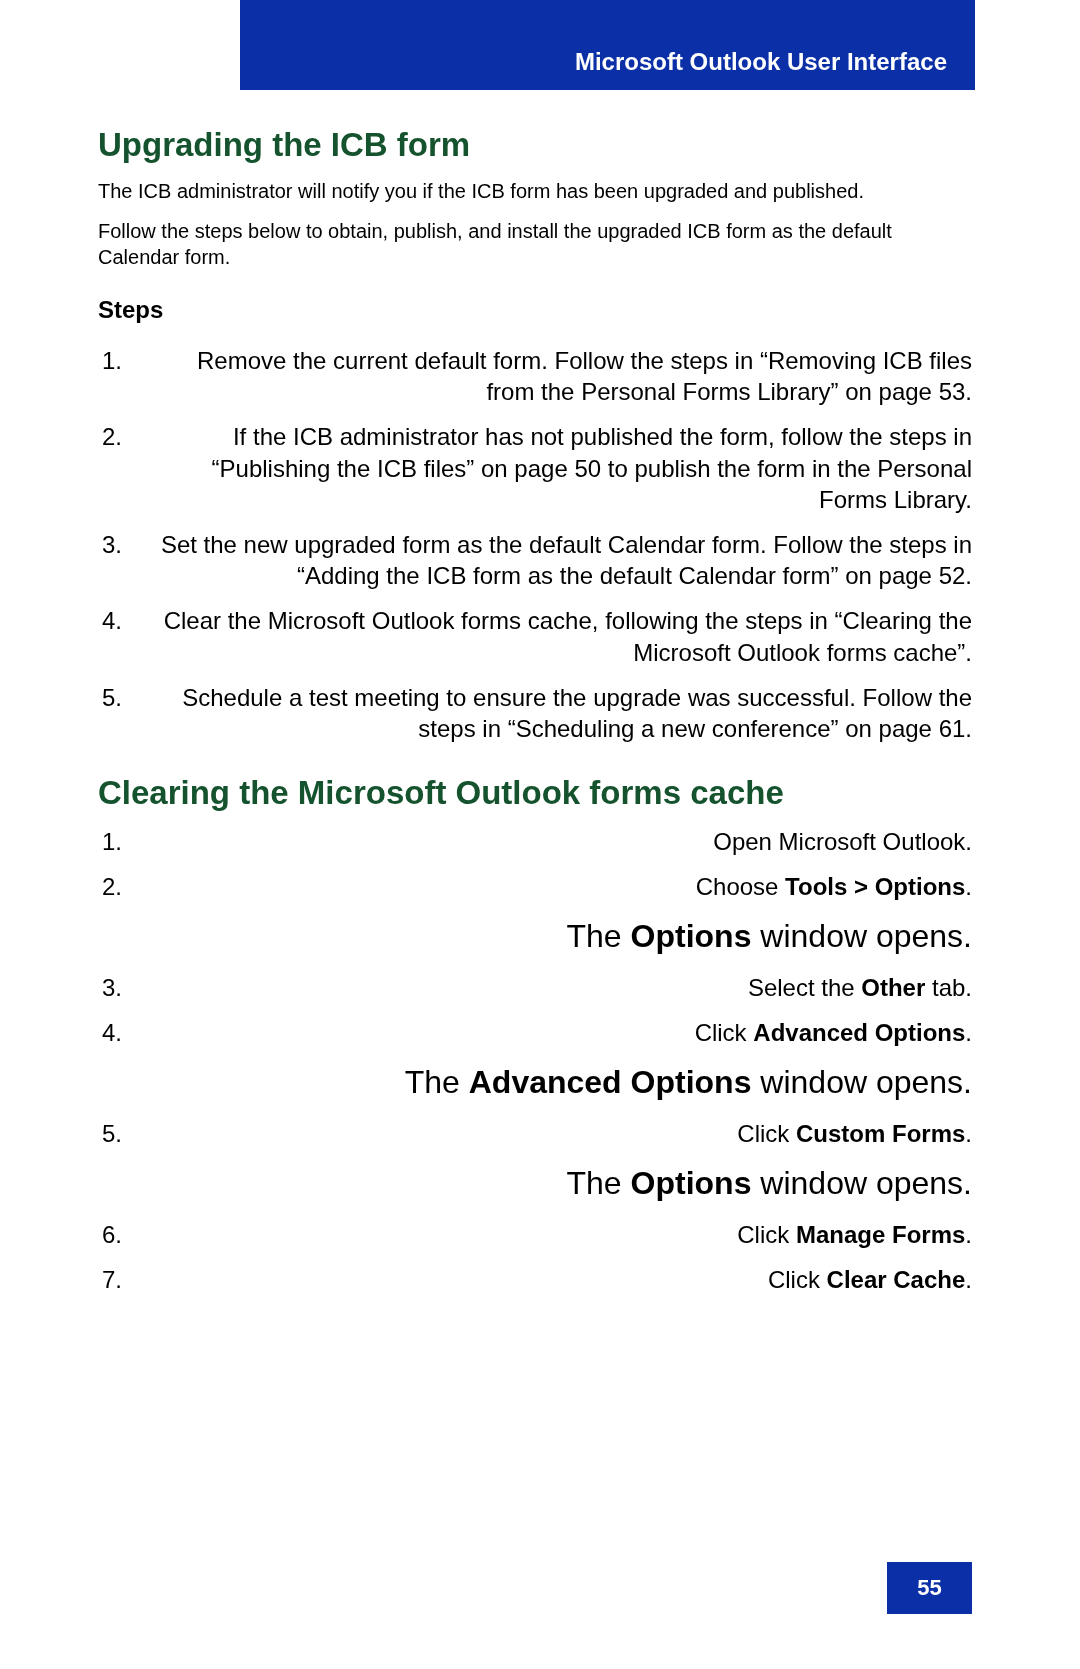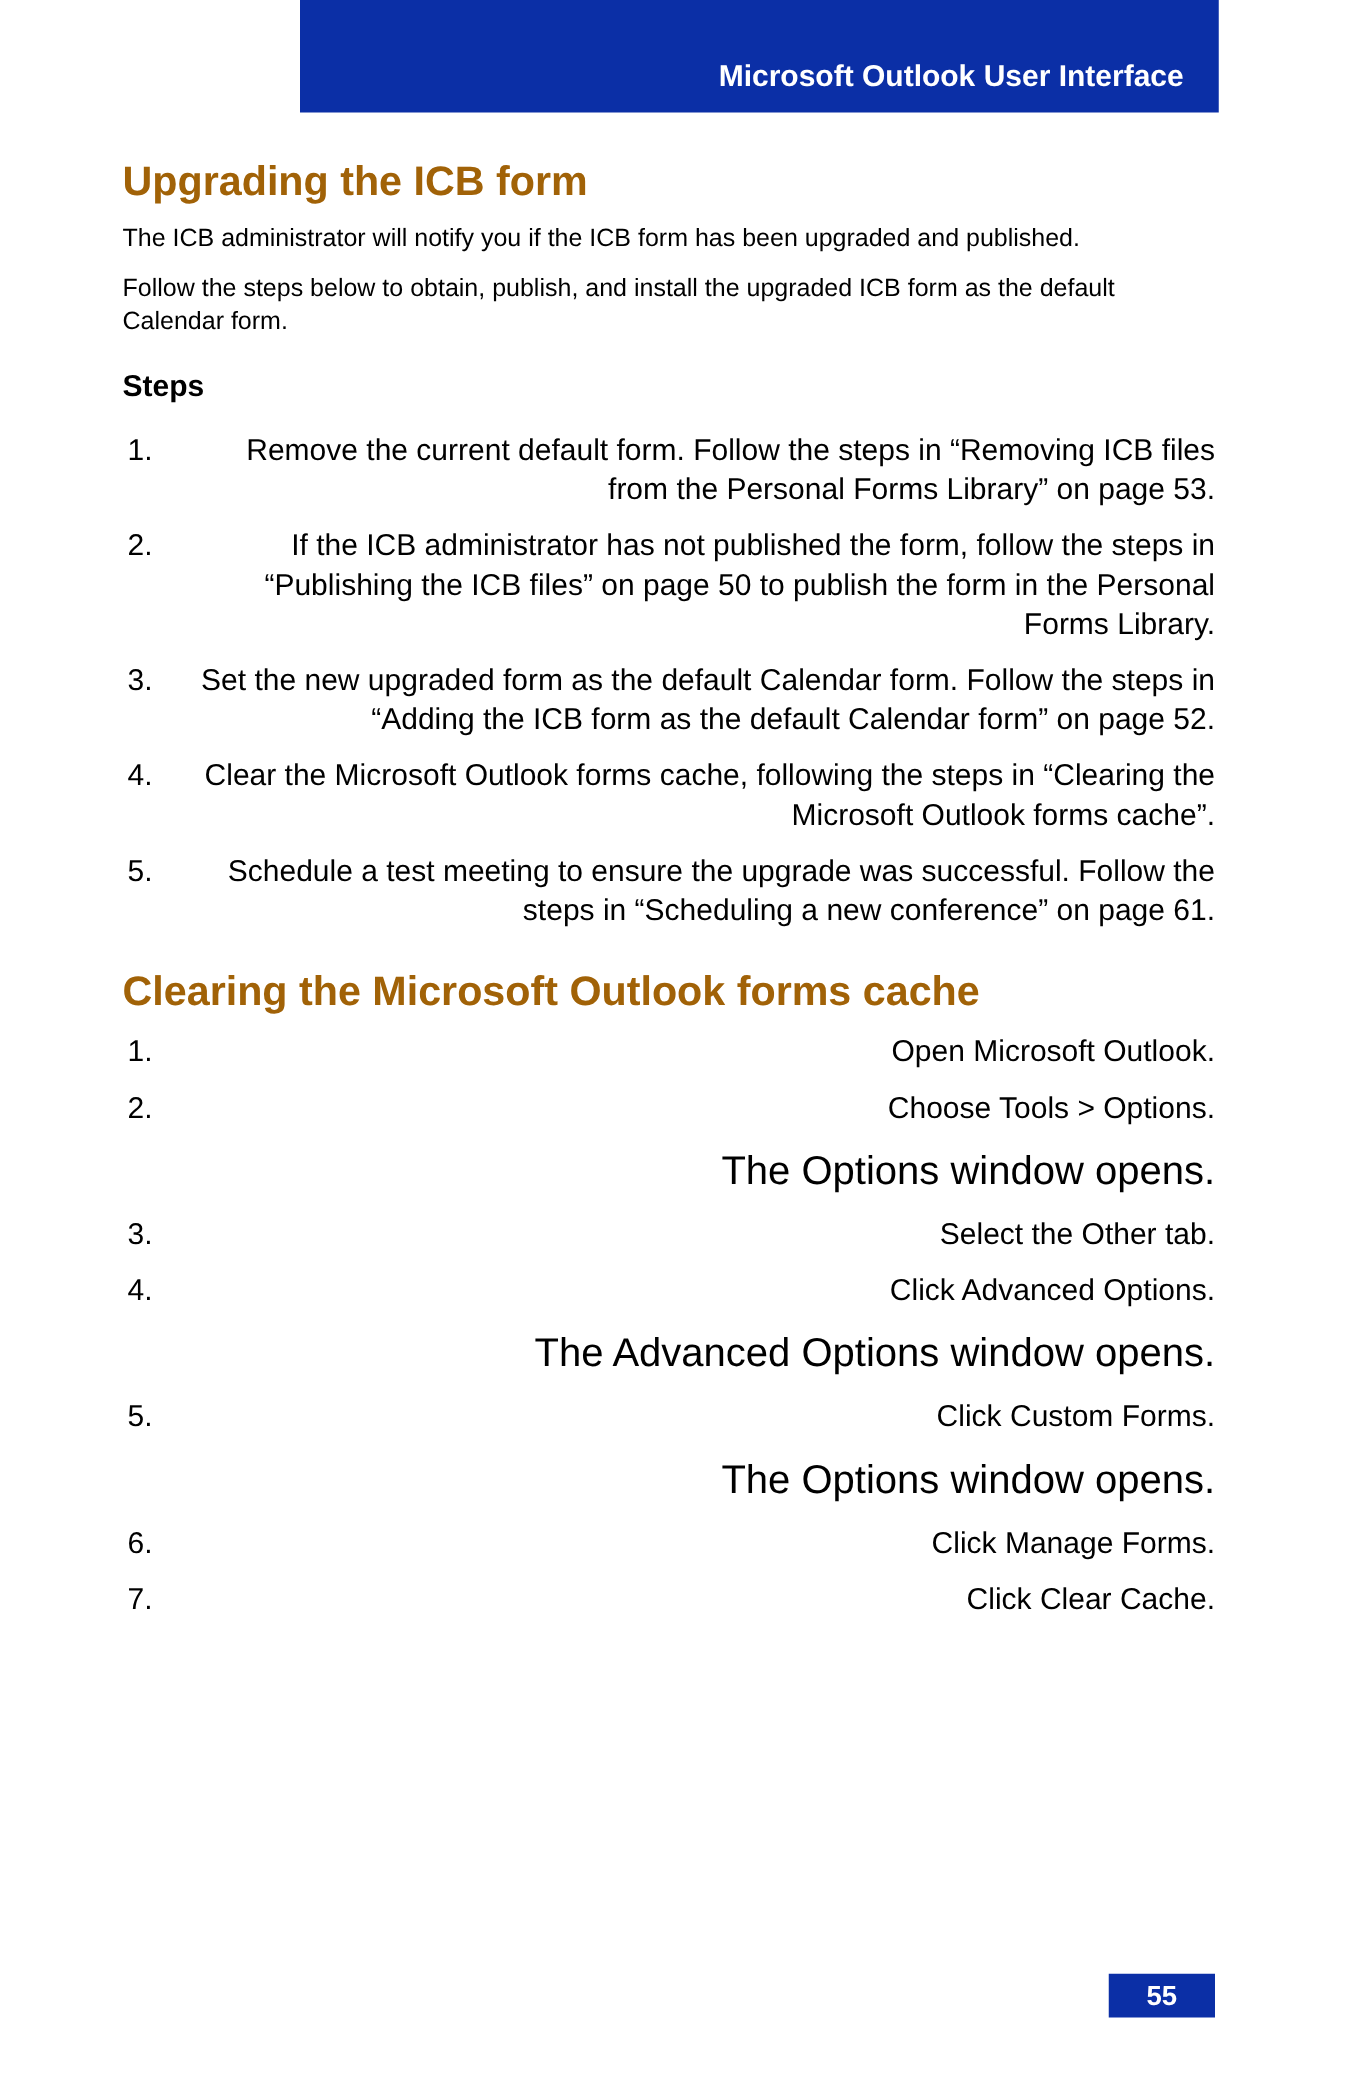--- a/index.html
+++ b/index.html
@@ -31,21 +31,21 @@
     font-weight: 700;
     font-size: 24px;
   }
   .content {
     position: absolute;
     left: 98px;
     right: 108px;
     top: 108px;
   }
   h2.section-title {
-    color: #a16207;
+    color: #14532d;
     font-family: "Segoe UI", "Futura", Arial, sans-serif;
     font-weight: 700;
     font-size: 33px;
     margin: 18px 0 10px 0;
   }
   p.body {
     font-size: 20px;
     line-height: 1.3;
     margin: 14px 0;
   }
@@ -74,27 +74,27 @@
     content: counter(item) ".";
     position: absolute;
     left: 4px;
     top: 0;
   }
   .substep {
     font-size: 32px;
     line-height: 1.3;
     margin-top: 14px;
   }
-  .bold { font-weight: 400; }
+  .bold { font-weight: 700; }
   .page-number-box {
     position: absolute;
     right: 108px;
     bottom: 55px;
     width: 85px;
-    height: 35px;
+    height: 52px;
     background: #0b2fa6;
     color: #fff;
     display: flex;
     align-items: center;
     justify-content: center;
     font-family: "Segoe UI", "Futura", Arial, sans-serif;
     font-weight: 700;
     font-size: 22px;
   }
 </style>

